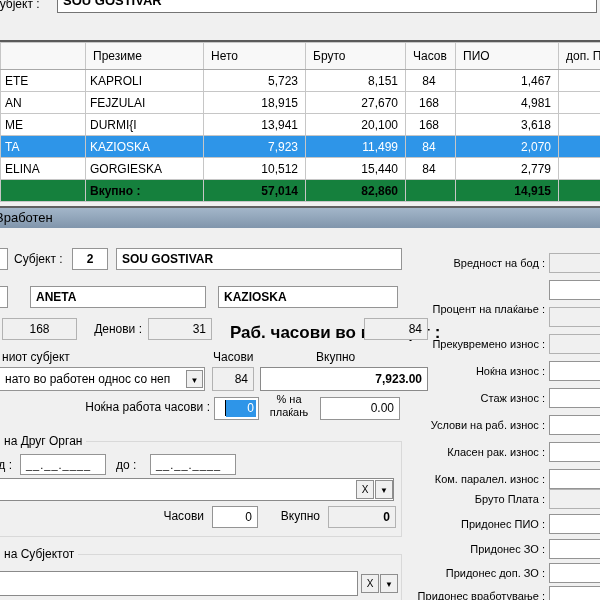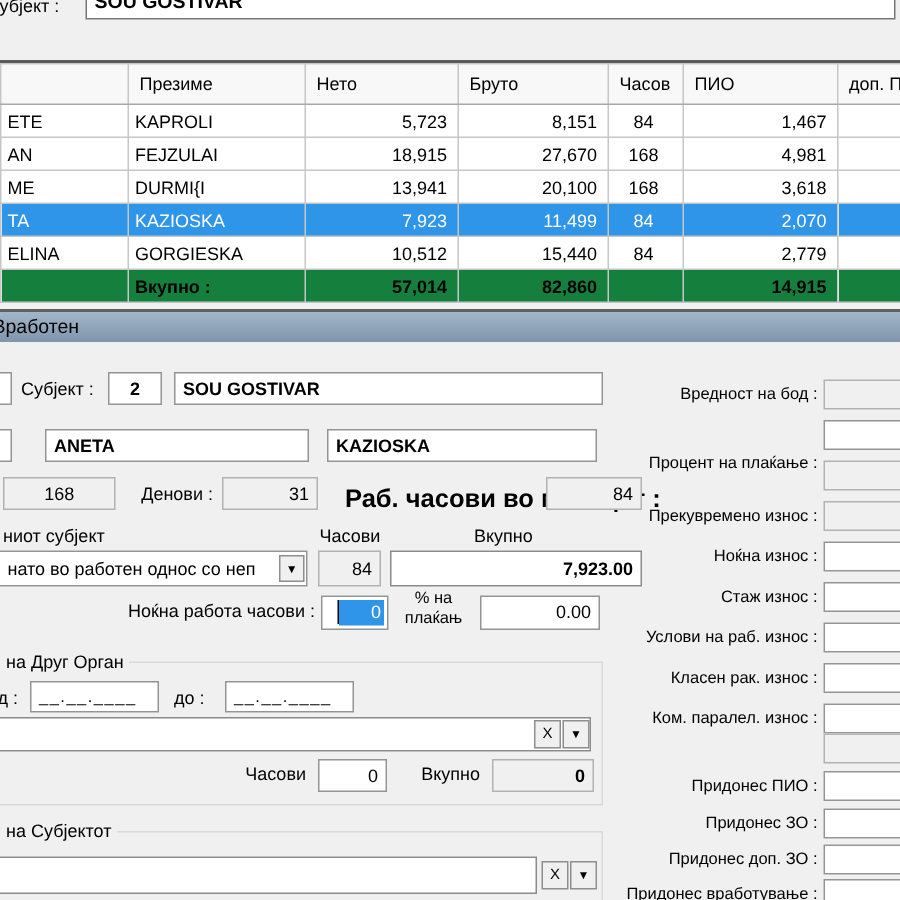--- a/index.html
+++ b/index.html
@@ -195,20 +195,21 @@
   <span class="lbl r rp" style="top:361px;">Ноќна износ :</span>
   <div class="fld rp-f" style="top:361px;"></div>
   <span class="lbl r rp" style="top:388px;">Стаж износ :</span>
   <div class="fld rp-f" style="top:388px;"></div>
   <span class="lbl r rp" style="top:415px;">Услови на раб. износ :</span>
   <div class="fld rp-f" style="top:415px;"></div>
   <span class="lbl r rp" style="top:442px;">Класен рак. износ :</span>
   <div class="fld rp-f" style="top:442px;"></div>
   <span class="lbl r rp" style="top:469px;">Ком. паралел. износ :</span>
   <div class="fld rp-f" style="top:469px;"></div>
+  <span class="lbl r rp" style="top:489px;">Бруто Плата :</span>
   <div class="fld ro rp-f" style="top:489px;"></div>
   <span class="lbl r rp" style="top:514px;">Придонес ПИО :</span>
   <div class="fld rp-f" style="top:514px;"></div>
   <span class="lbl r rp" style="top:539px;">Придонес ЗО :</span>
   <div class="fld rp-f" style="top:539px;"></div>
   <span class="lbl r rp" style="top:563px;">Придонес доп. ЗО :</span>
   <div class="fld rp-f" style="top:563px;"></div>
   <span class="lbl r rp" style="top:586px;">Придонес вработување :</span>
   <div class="fld rp-f" style="top:586px;"></div>
 

